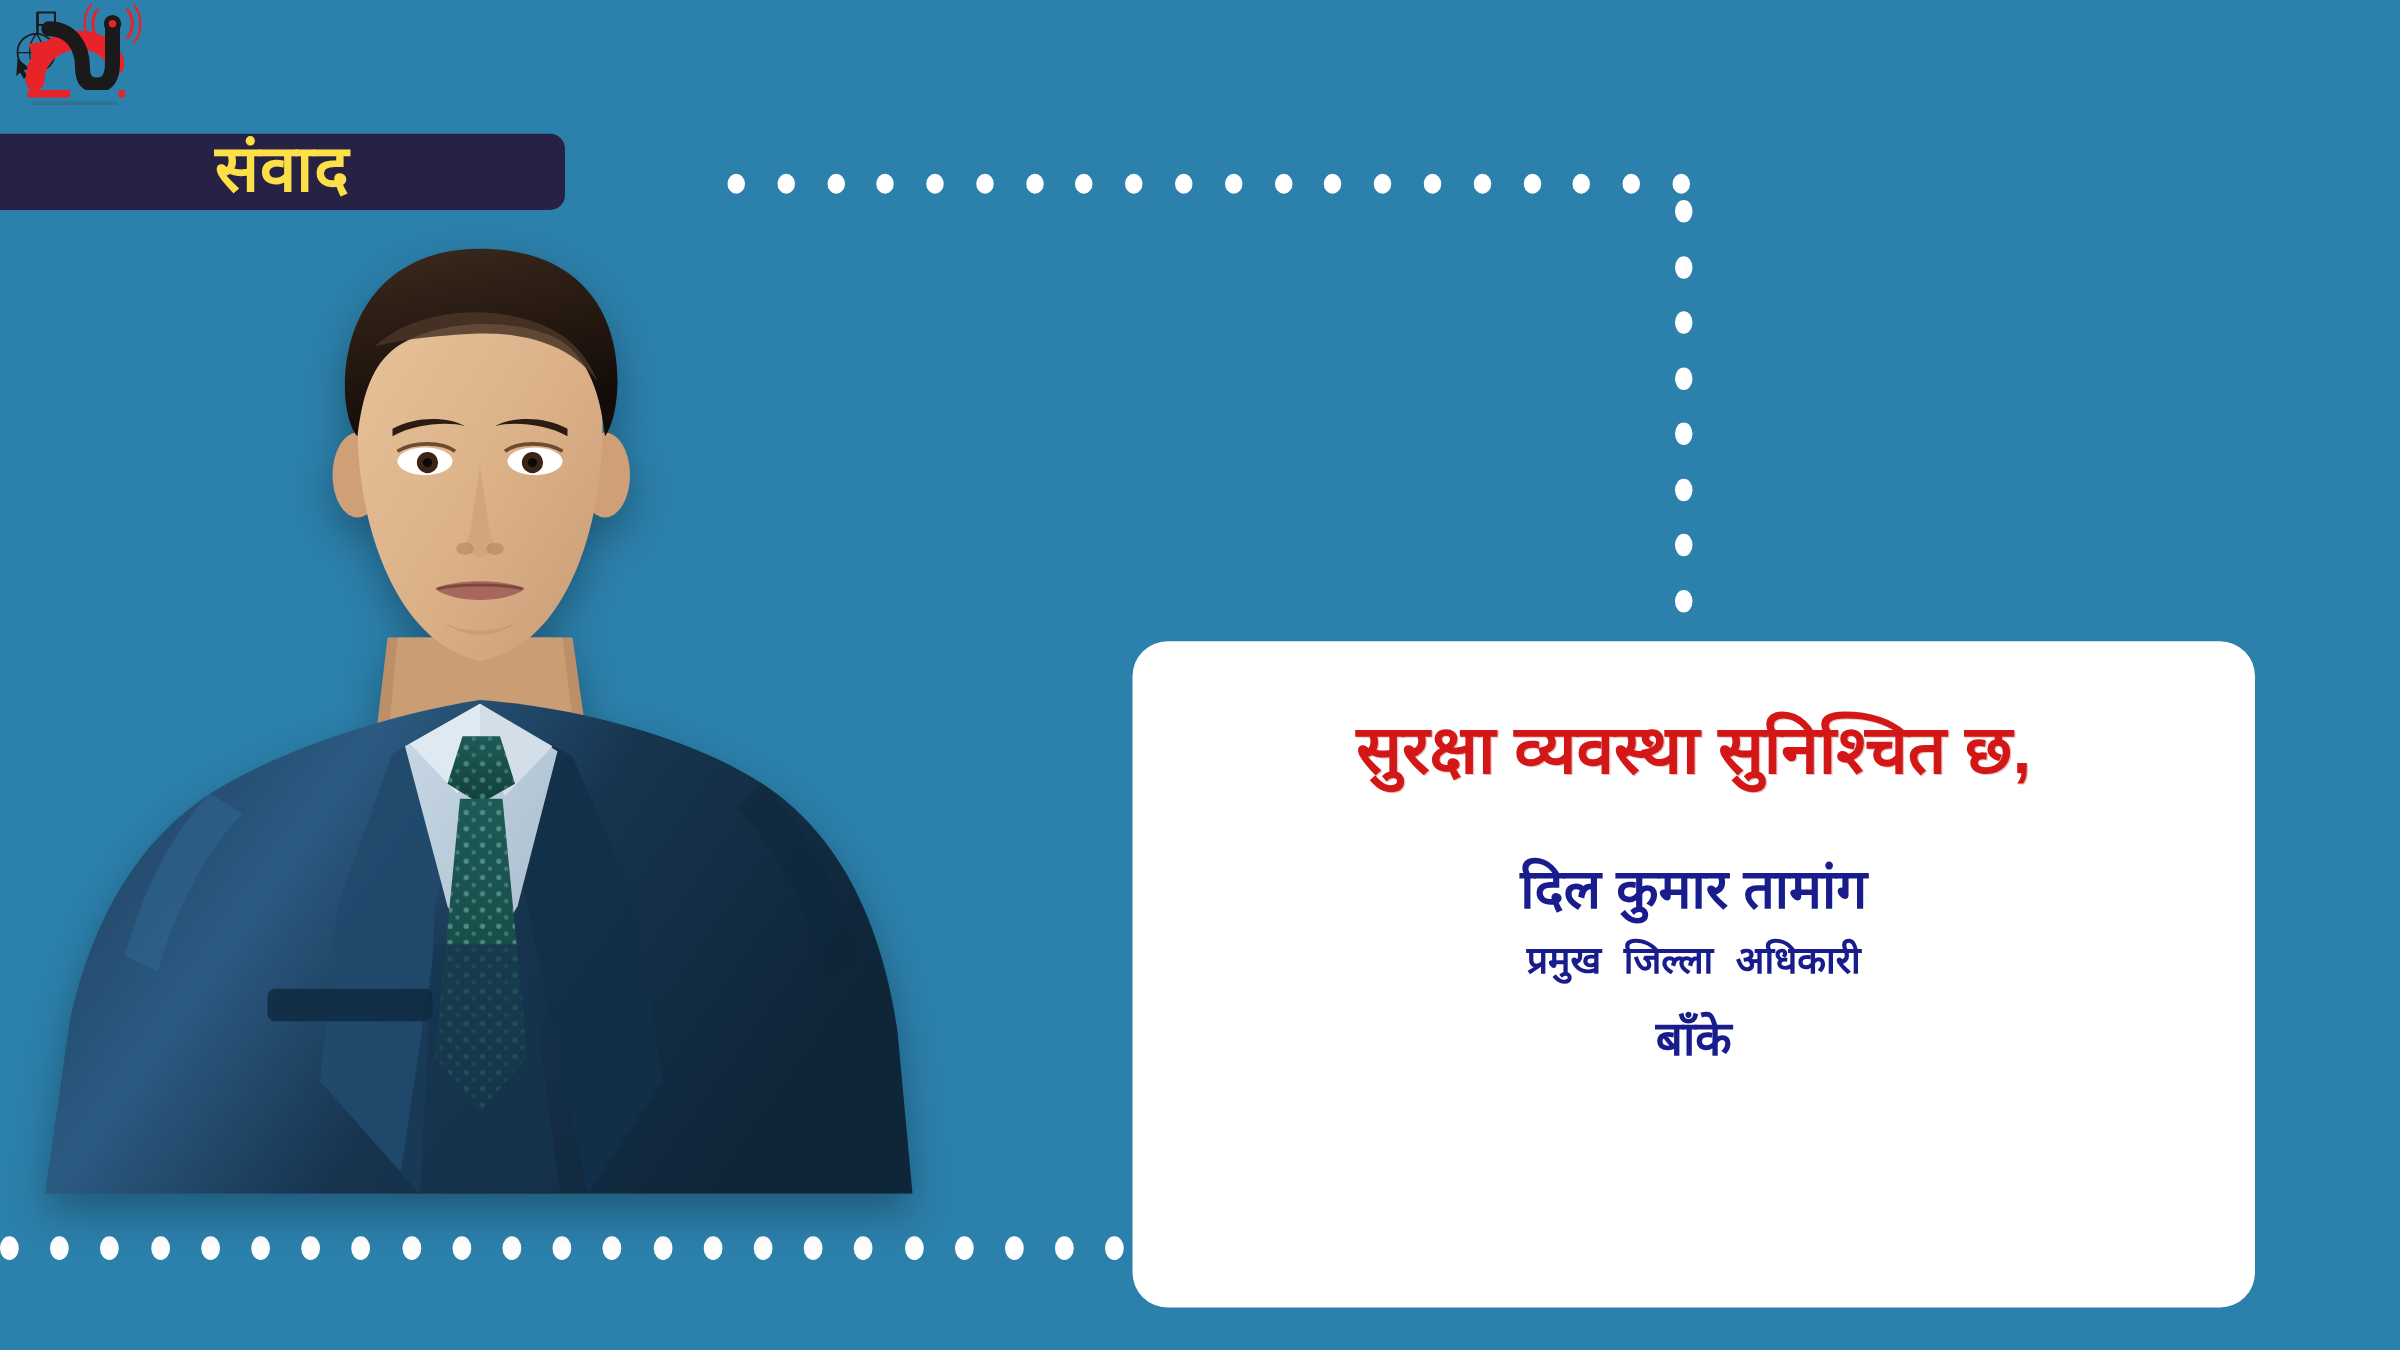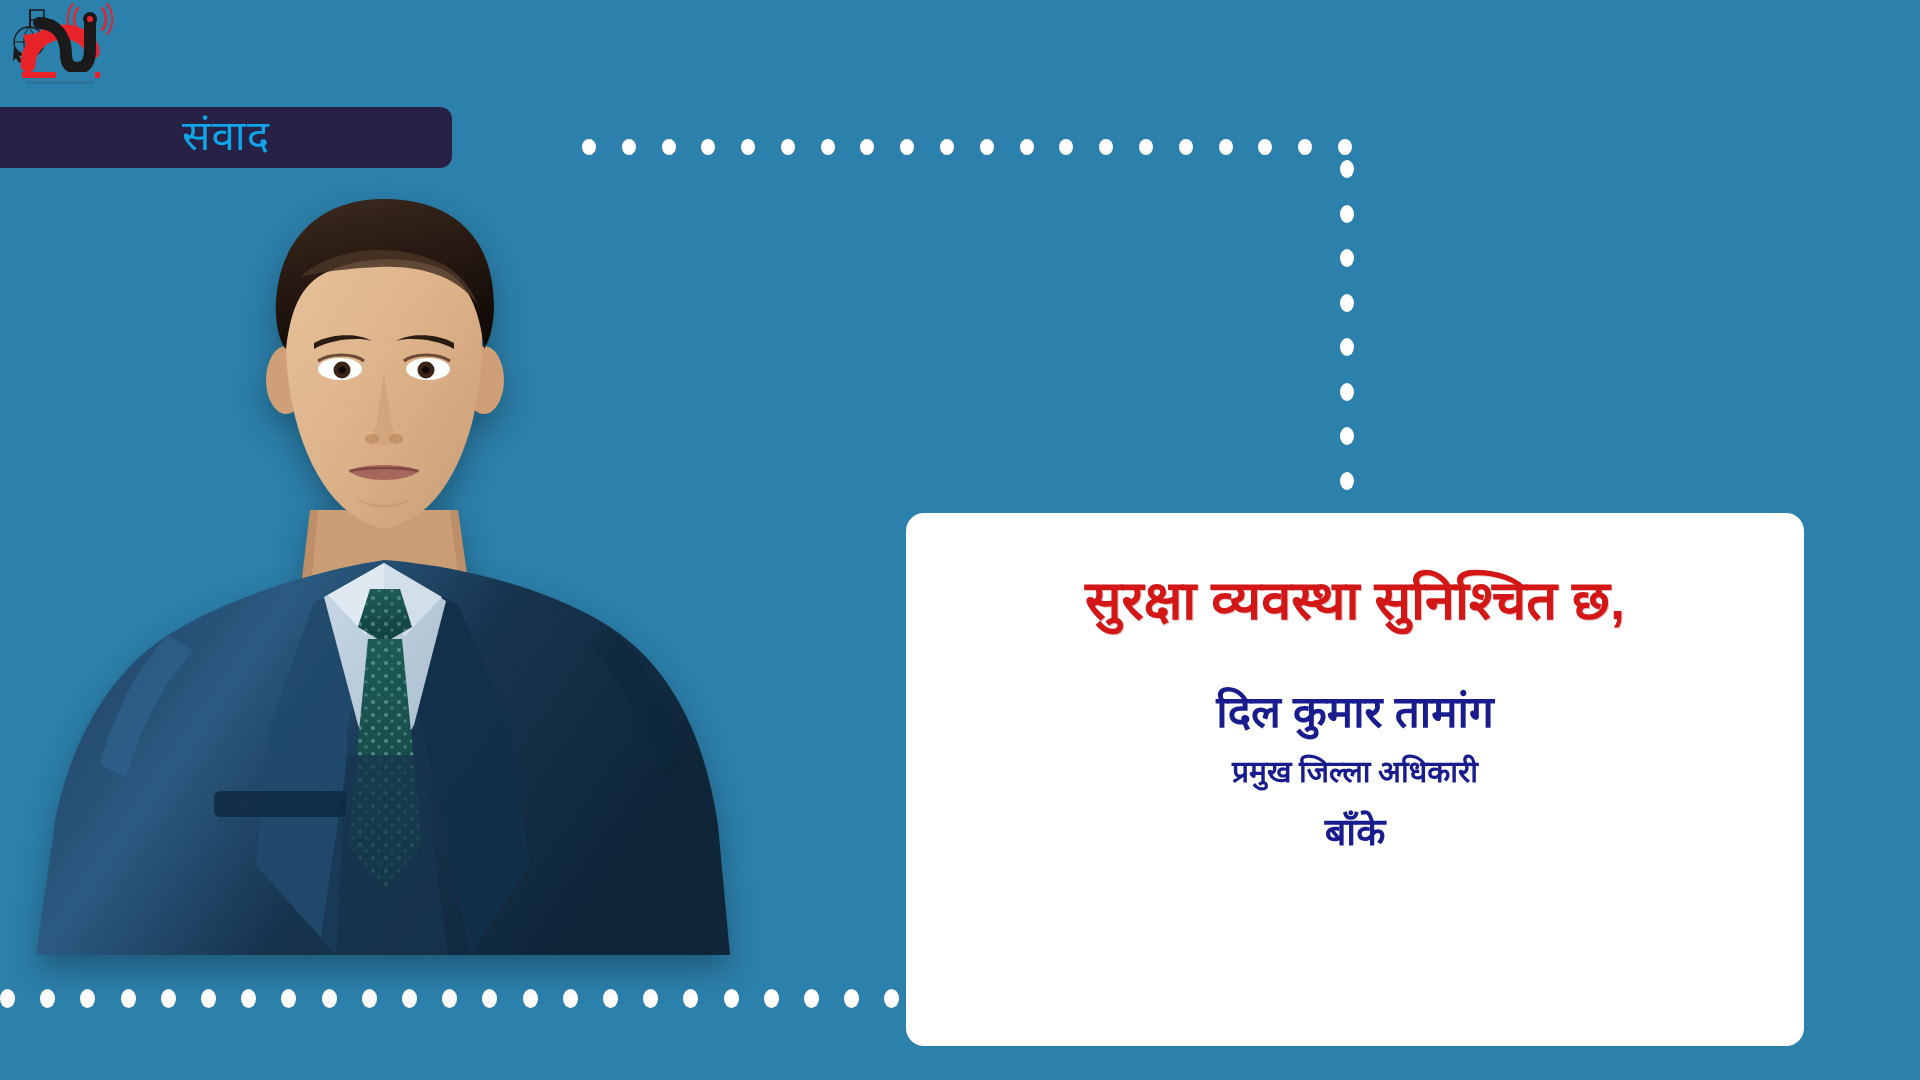--- a/index.html
+++ b/index.html
@@ -26,23 +26,23 @@
   
   .tab{
     position:absolute; left:0; top:107px;
     width:452px; height:61px;
     background:#262145;
     border-top-right-radius:12px;
     border-bottom-right-radius:12px;
     display:flex; align-items:center; justify-content:center;
   }
   .tab-label{
-    color:#0ea5e9;
-    font-size:42px;
-    font-weight:400;
+    color:#fde047;
+    font-size:52px;
+    font-weight:700;
     letter-spacing:1px;
     line-height:1;
     padding-bottom:4px;
     font-family:"Liberation Sans","DejaVu Sans",sans-serif;
   }
 
   
   .dots-top{
     position:absolute; left:582px; top:140px;
     width:770px; height:14px;
@@ -80,21 +80,21 @@
     width:730px; height:790px;
     filter:drop-shadow(0 14px 16px rgba(0,0,0,0.30));
   }
   .portrait svg{ display:block; width:730px; height:790px; }
 
   
   .card{
     position:absolute; left:906px; top:513px;
     width:898px; height:533px;
     background:#ffffff;
-    border-radius:18px;
+    border-radius:28px;
     padding:52px 40px 30px 40px;
     display:flex; flex-direction:column;
     align-items:center;
   }
   .headline{
     text-align:center;
     color:#D31616;
     font-weight:700;
     font-size:54px;
     line-height:1.32;
@@ -111,21 +111,21 @@
     line-height:1.1;
     font-family:"Liberation Sans","DejaVu Sans",sans-serif;
   }
   .speaker-role{
     color:#181C8C;
     font-weight:700;
     font-size:30px;
     line-height:1.5;
     text-align:center;
     margin-top:12px;
-    font-family:Liberation Serif, serif;
+    font-family:Liberation Mono, monospace;
   }
   .speaker-place{
     color:#181C8C;
     font-weight:700;
     font-size:38px;
     line-height:1.5;
     text-align:center;
     margin-top:10px;
     font-family:"Liberation Sans","DejaVu Sans",sans-serif;
   }

